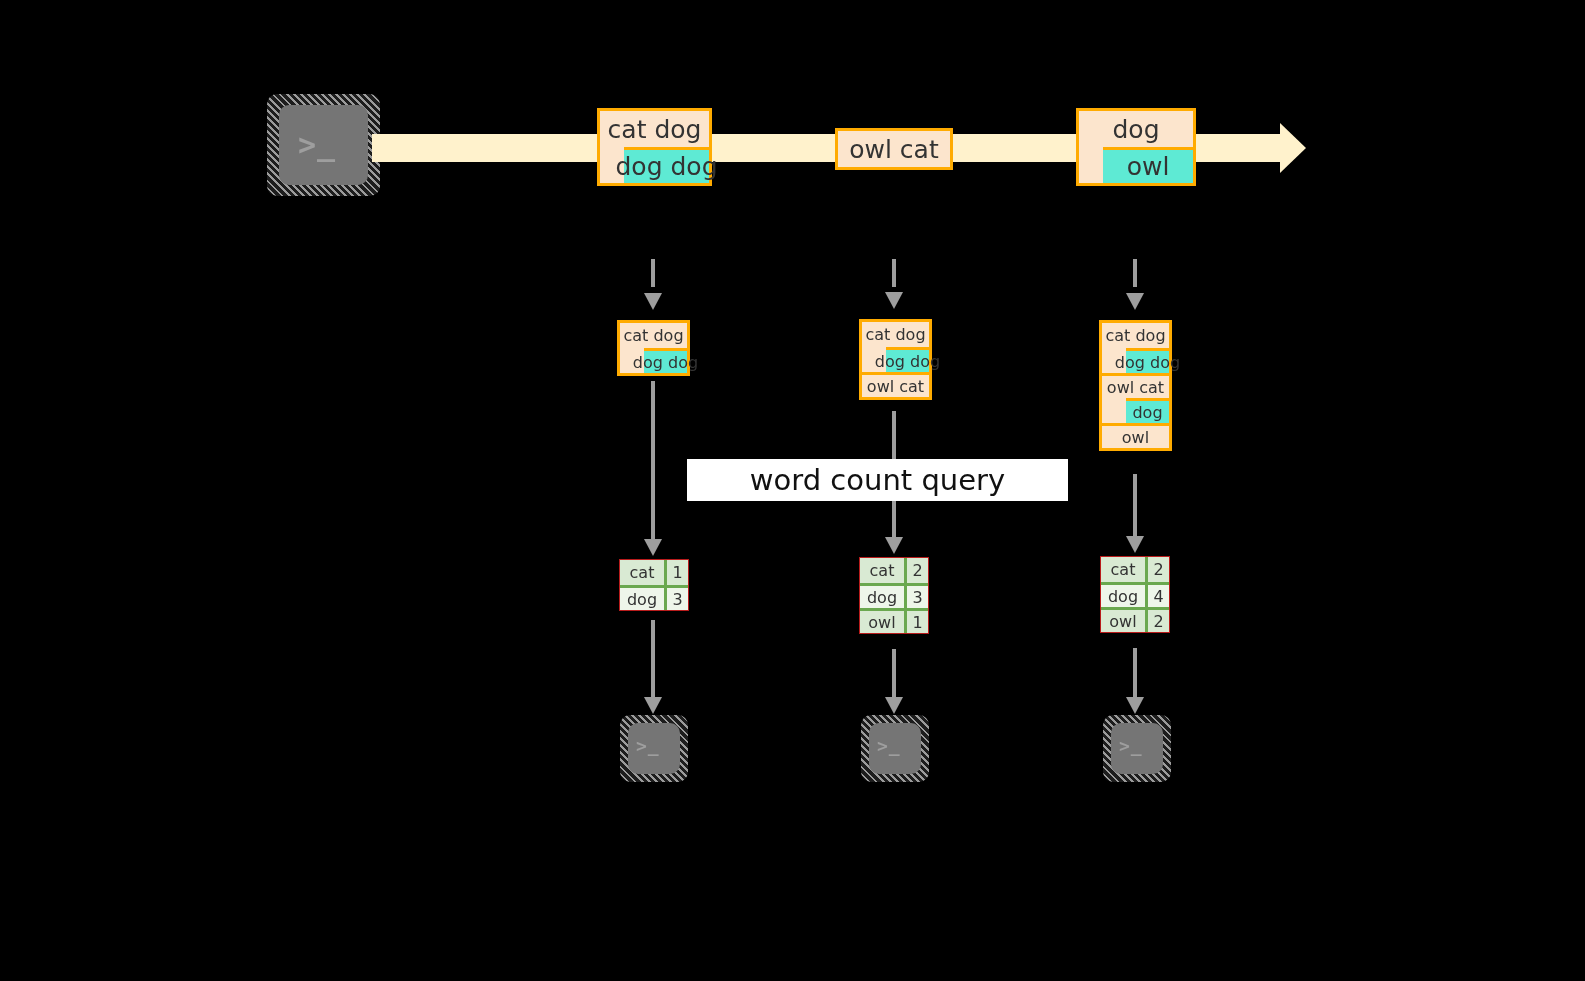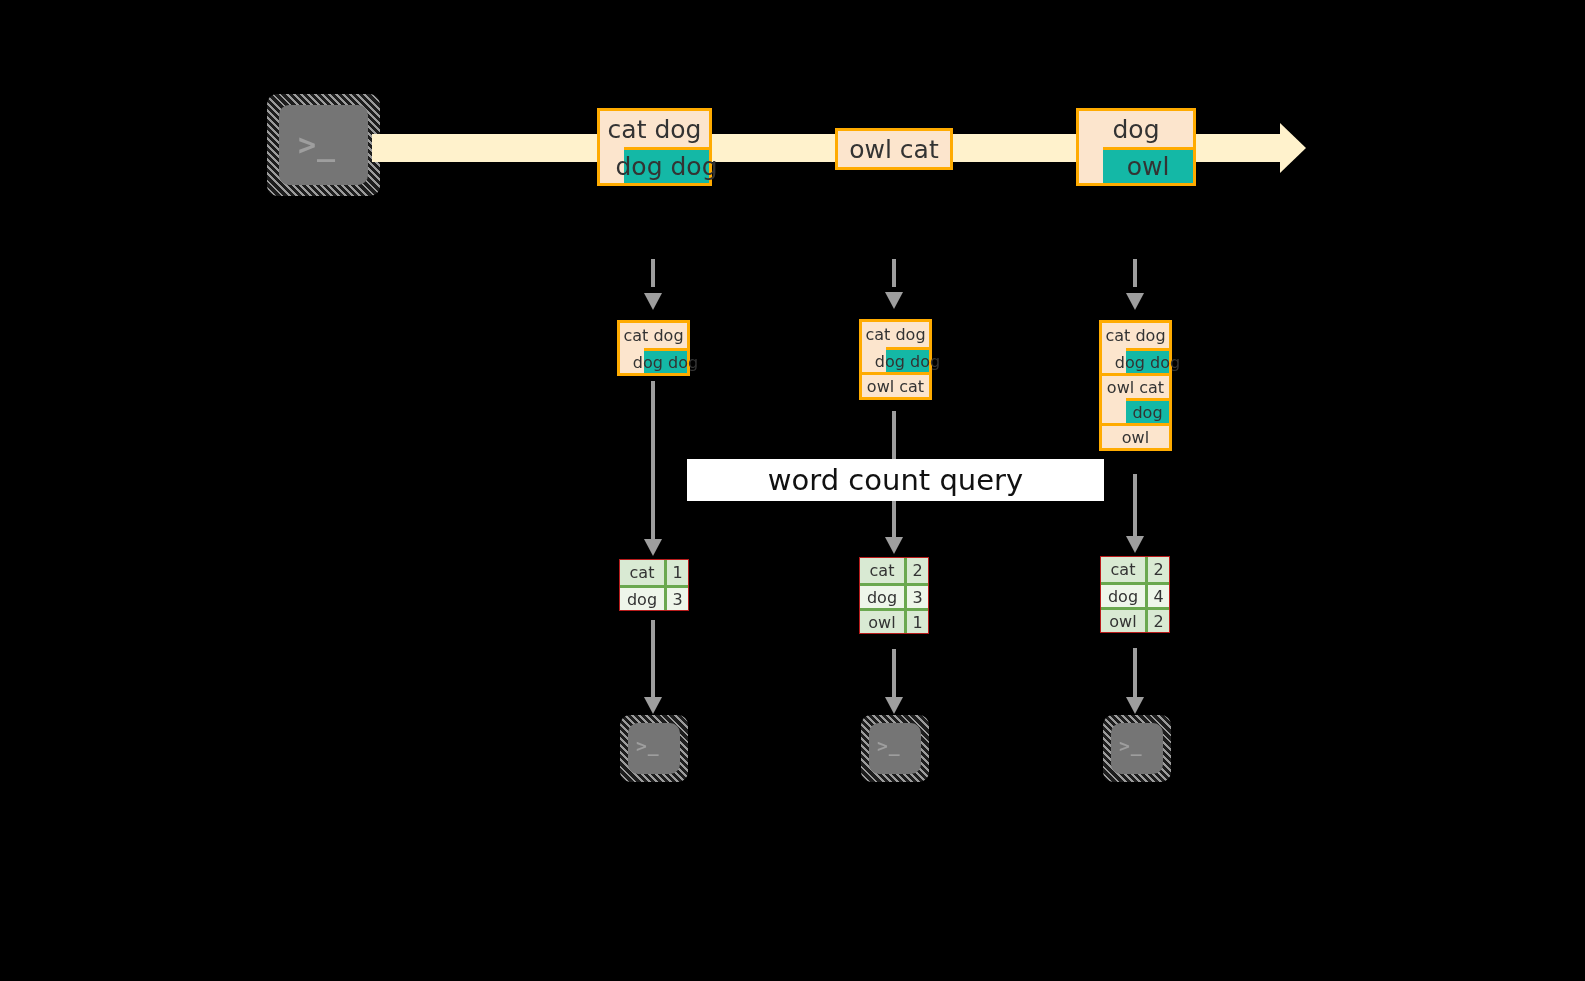--- a/index.html
+++ b/index.html
@@ -72,21 +72,21 @@
     display: flex;
     align-items: center;
     justify-content: center;
     color: #333333;
     white-space: nowrap;
   }
   .msgbox .row + .row {
     border-top: 3px solid #ffab00;
   }
   .msgbox .row.shade-a { background: #fce5cd; }
-  .msgbox .row.shade-b { background: #14b8a6; margin-left: 24px; }
+  .msgbox .row.shade-b { background: #5eead4; margin-left: 24px; }
 
   .msgbox.big .row { height: 36px; font-size: 25px; }
   .msgbox.small .row { height: 25px; font-size: 16px; }
 
   
   .ctable {
     position: absolute;
     box-sizing: border-box;
     border: 1px solid #b91c1c;
     background: #d9ead3;
@@ -276,15 +276,15 @@
 
   <div class="arrow-line" style="left:1133px; top:648px; height:49px;"></div>
   <div class="arrow-head" style="left:1126px; top:697px;"></div>
 
   <div class="terminal" style="left:1103px; top:715px; width:68px; height:67px;">
     <div class="hatch"></div>
     <div class="body" style="left:8px; top:8px; right:8px; bottom:8px;"></div>
     <div class="glyph" style="left:16px; top:22px; font-size:18px;">&gt;_</div>
   </div>
 
-  <div class="query-label" style="left:687px; top:459px; width:417px; height:42px;">word count query</div>
+  <div class="query-label" style="left:687px; top:459px; width:381px; height:42px;">word count query</div>
 
 </div>
 
 </body></html>

